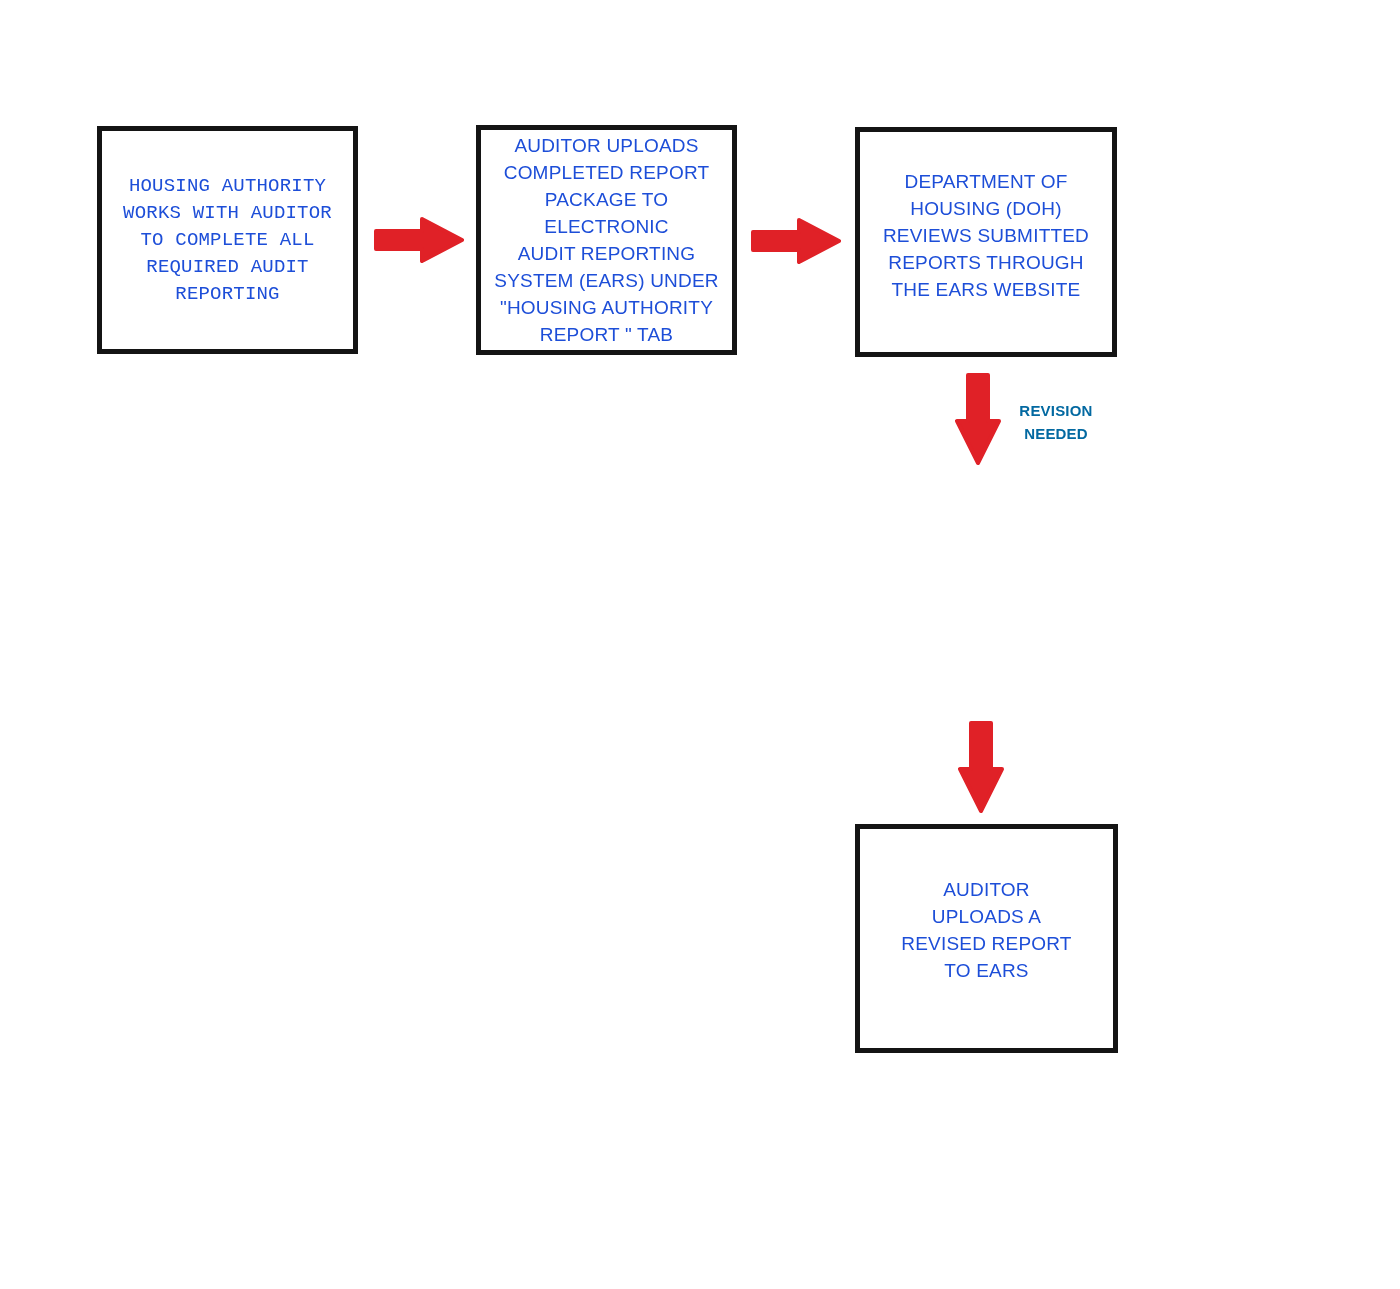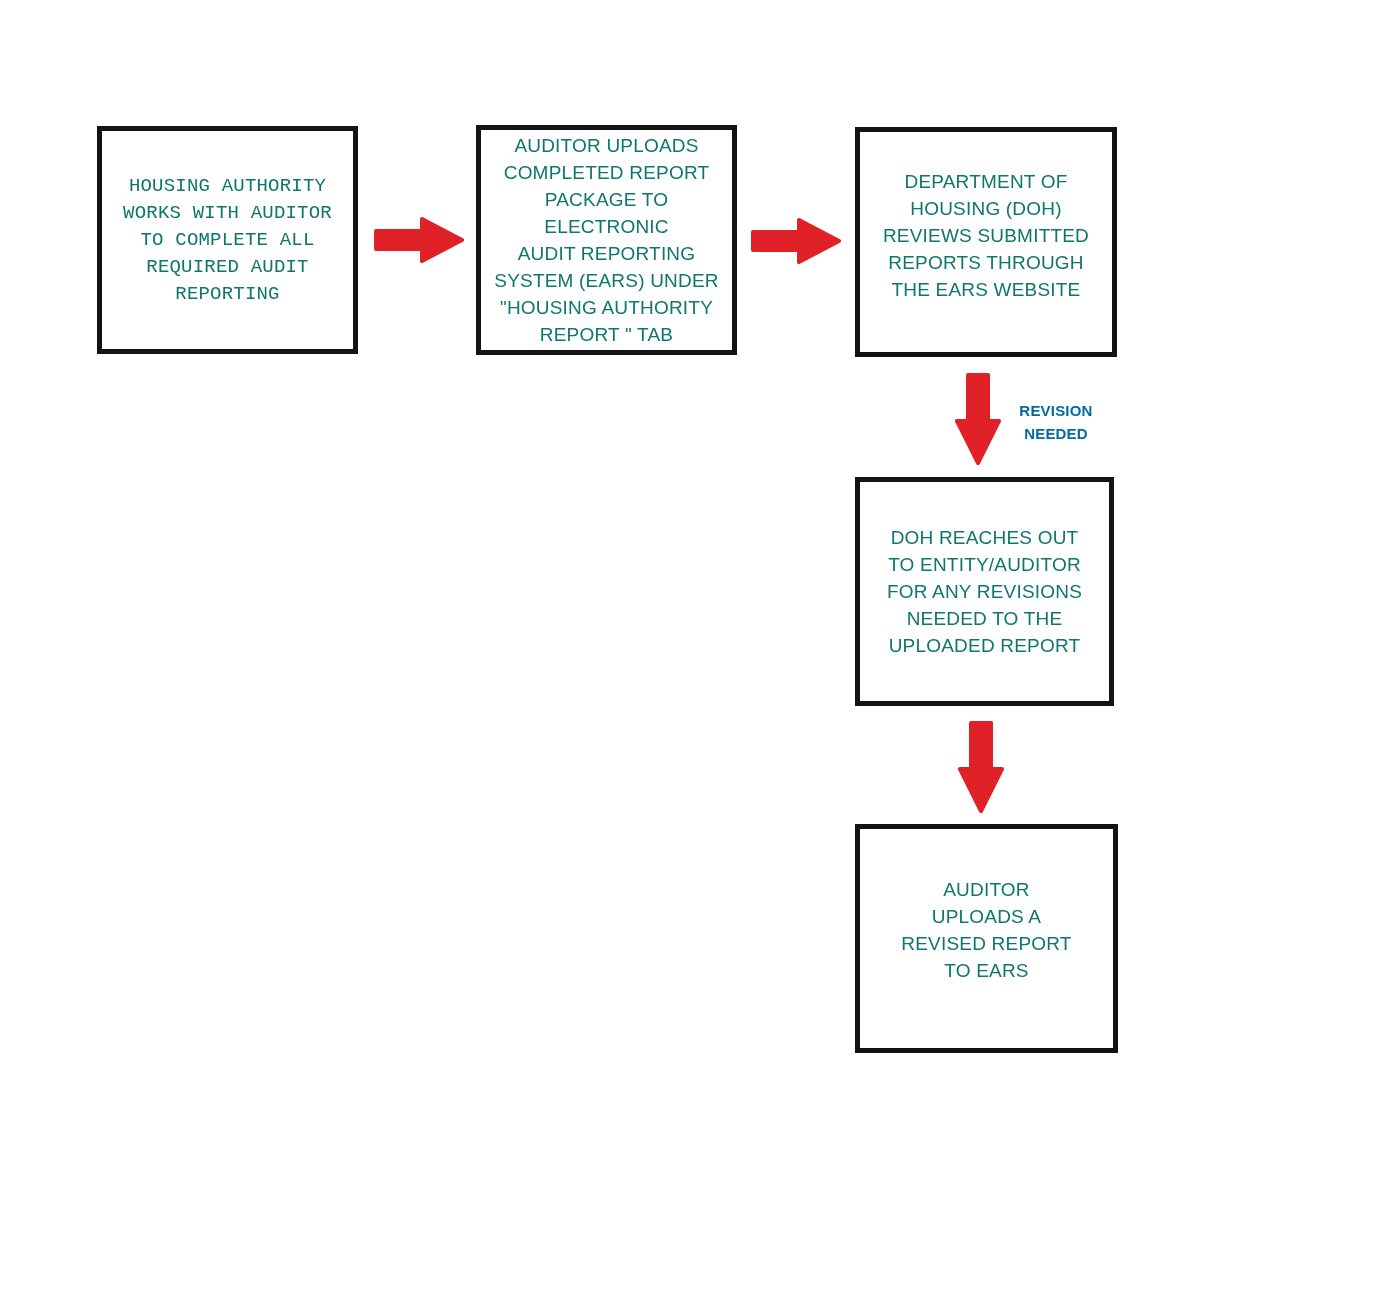--- a/index.html
+++ b/index.html
@@ -22,21 +22,21 @@
     background: #ffffff;
     display: flex;
     align-items: center;
     justify-content: center;
     text-align: center;
   }
   .box-text {
     white-space: pre-line;
     font-size: 19px;
     line-height: 27px;
-    color: #0f766e;
+    color: #1d4ed8;
     letter-spacing: 0.2px;
     padding: 0 6px;
   }
   
   .box-1 { left: 97px;  top: 126px; width: 261px; height: 228px; font-family: Liberation Mono, monospace; }
   .box-2 { left: 476px; top: 125px; width: 261px; height: 230px; }
   .box-3 { left: 855px; top: 127px; width: 262px; height: 230px; padding-bottom: 14px; }
   .box-4 { left: 855px; top: 477px; width: 259px; height: 229px; }
   .box-5 { left: 855px; top: 824px; width: 263px; height: 229px; padding-bottom: 18px; }
 
@@ -102,27 +102,20 @@
 THE EARS WEBSITE</span>
   </div>
 
   <svg class="flow-arrow arrow-v-1" width="46" height="92" viewBox="0 0 46 92">
     <polygon points="13,2 33,2 33,48 44,48 23,90 2,48 13,48" stroke-width="4" stroke-linejoin="round" fill="#e02127" stroke="#e02127"></polygon>
   </svg>
 
   <div class="side-label">REVISION
 NEEDED</div>
 
-  <div class="flow-box box-4">
-    <span class="box-text">DOH REACHES OUT
-TO ENTITY/AUDITOR
-FOR ANY REVISIONS
-NEEDED TO THE
-UPLOADED REPORT</span>
-  </div>
 
   <svg class="flow-arrow arrow-v-2" width="46" height="92" viewBox="0 0 46 92">
     <polygon points="13,2 33,2 33,48 44,48 23,90 2,48 13,48" stroke-width="4" stroke-linejoin="round" fill="#e02127" stroke="#e02127"></polygon>
   </svg>
 
   <div class="flow-box box-5">
     <span class="box-text">AUDITOR
 UPLOADS A
 REVISED REPORT
 TO EARS</span>

